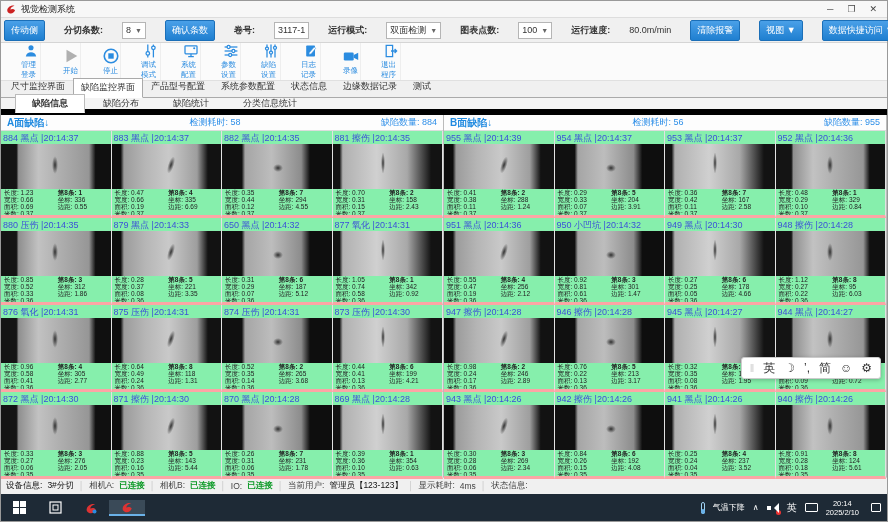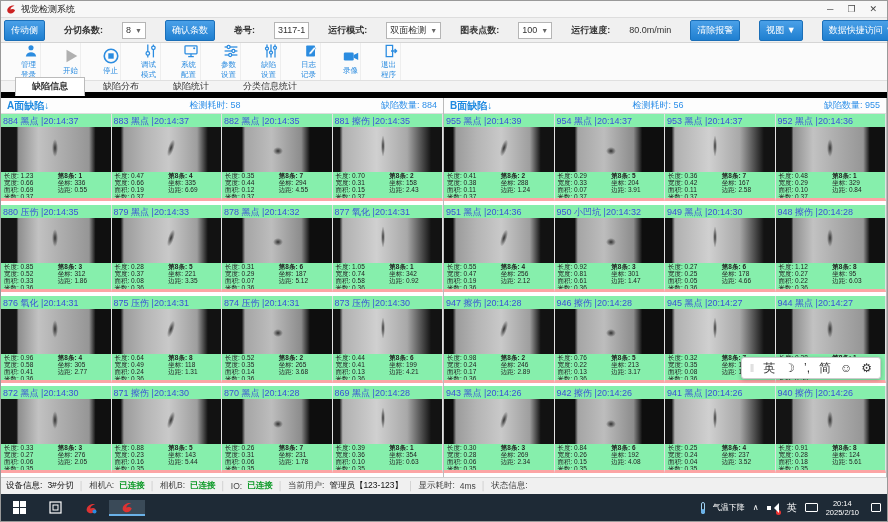--- a/index.html
+++ b/index.html
@@ -223,20 +223,29 @@
     </div>
     <div class="action">
       <svg viewBox="0 0 20 20">
           <path d="M4 3h8v14H4z" fill="none" stroke="#2b8ce0" stroke-width="1.6"></path>
           <path d="M10 10h7M14.5 7.5L17 10l-2.5 2.5" fill="none" stroke="#2b8ce0" stroke-width="1.6"></path>
         </svg>
       <span class="albl">退出程序</span>
     </div>
   </div>
 
+  <div class="tabs">
+      <div class="tab">尺寸监控界面</div>
+      <div class="tab active">缺陷监控界面</div>
+      <div class="tab">产品型号配置</div>
+      <div class="tab">系统参数配置</div>
+      <div class="tab">状态信息</div>
+      <div class="tab">边缘数据记录</div>
+      <div class="tab">测试</div>
+    </div>
 
   <div class="subtabs">
       <div class="subtab active">缺陷信息</div>
       <div class="subtab">缺陷分布</div>
       <div class="subtab">缺陷统计</div>
       <div class="subtab">分类信息统计</div>
     </div>
 
   <div class="main">
     <div class="panel">
@@ -397,21 +406,21 @@
                 <span class="r">边距: 3.35</span>
               </div>
       <div class="iline">
                 <span class="l">米数: 0.36</span>
               </div>
     </div>
   </div>
 
   <div class="cell">
     <div class="chead">
-      <span>878</span> <span>黑点</span> <span>|20:14:32</span>
+      <span>650</span> <span>黑点</span> <span>|20:14:32</span>
     </div>
     <div class="thumb v2">
       <div class="mark"></div>
     </div>
     <div class="cinfo">
       <div class="iline">
                 <span class="l">长度: 0.31</span>
                 <span class="r b">第8条: 6</span>
               </div>
       <div class="iline">

